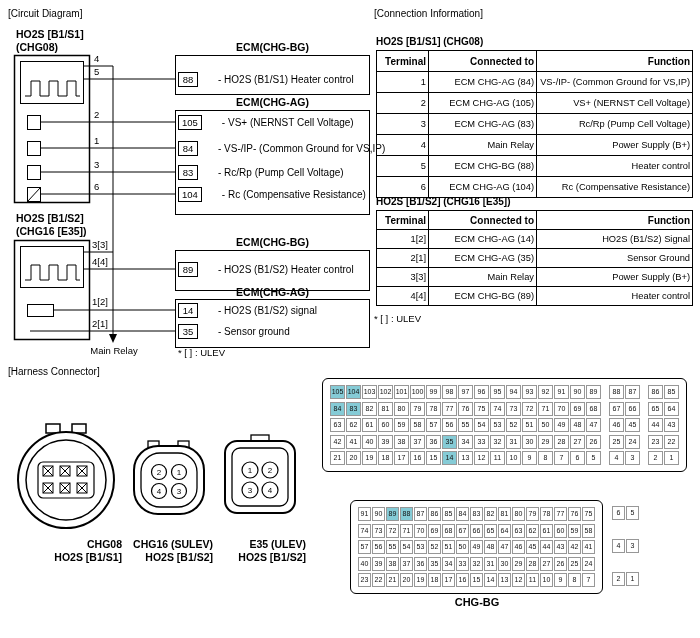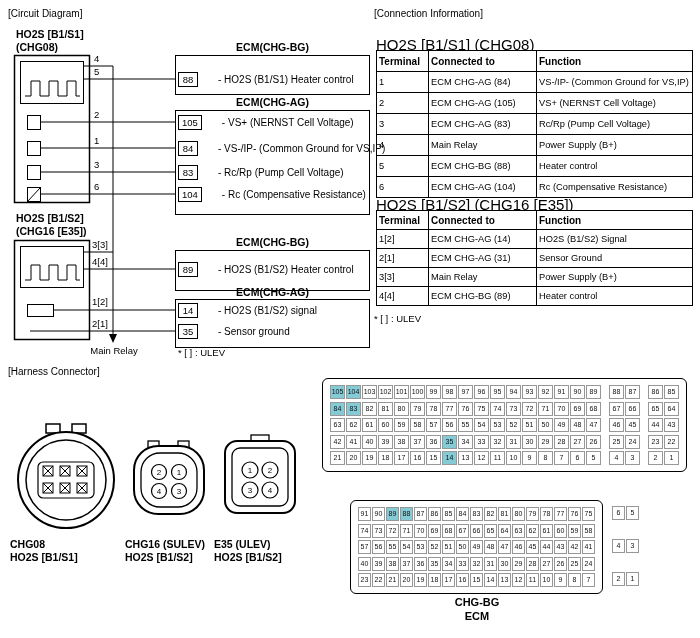--- a/index.html
+++ b/index.html
@@ -11,28 +11,28 @@
   .sensor-label{font-size:10.5px;font-weight:bold;white-space:nowrap}
   .ecm-title{position:absolute;left:175px;width:195px;text-align:center;font-weight:bold;font-size:10.5px}
   .ecm-box{position:absolute;left:175px;width:195px;border:1.5px solid #000;background:#fff}
   .pinrow{position:absolute;left:178px;display:flex;align-items:center;height:15px;z-index:3}
   .pinbox{display:inline-block;border:1px solid #000;height:15px;line-height:13px;padding:0 3px;min-width:20px;
           text-align:center;font-size:9.5px;background:#fff}
   .pindesc{font-size:10px;margin-left:20px;white-space:nowrap}
   .wire-label{position:absolute;font-size:9.5px;white-space:nowrap}
   .mainrelay{position:absolute;font-size:9.5px;text-align:center}
   .note{position:absolute;font-size:9.5px;white-space:nowrap}
-  .table-title{position:absolute;font-weight:normal;font-size:15px;white-space:nowrap}
+  .table-title{position:absolute;font-weight:bold;font-size:10px;white-space:nowrap}
   table.conn{position:absolute;border-collapse:collapse;table-layout:fixed;background:#fff}
-  .conn th,.conn td{border:1px solid #000;text-align:left;padding:0 2px;white-space:nowrap;overflow:hidden}
+  .conn th,.conn td{border:1px solid #000;text-align:right;padding:0 2px;white-space:nowrap;overflow:hidden}
   .conn td{font-size:9.3px}
   .conn th{font-size:10px;font-weight:bold}
   .t1 th,.t1 td{height:21px}
   .t2 th,.t2 td{height:19px}
-  .conn-label{position:absolute;text-align:left;font-weight:bold;font-size:10.5px;line-height:13px}
+  .conn-label{position:absolute;text-align:right;font-weight:bold;font-size:10.5px;line-height:13px}
   .pgrid{position:absolute;border:1.5px solid #000;border-radius:6px;padding:6px 7px;background:#fff;
          display:flex;flex-direction:column;gap:2.5px}
   .prow{display:flex;gap:1px}
   .pgroup{display:flex;gap:1px}
   .pgroup+.pgroup{margin-left:7px}
   .pcell{width:15px;height:14px;border:1px solid #979797;font-size:7px;line-height:12px;text-align:center;
          background:#fff;color:#111;flex:none}
   .pgrid.bg .pcell,.side-block .pcell{width:13px}
   .hl{background:#85cbd6}
   .grid-label{position:absolute;text-align:center;font-weight:bold;font-size:11px}
@@ -216,21 +216,21 @@
           <th>Connected to</th>
           <th>Function</th>
         </tr>
         <tr>
           <td>1[2]</td>
           <td>ECM CHG-AG (14)</td>
           <td>HO2S (B1/S2) Signal</td>
         </tr>
         <tr>
           <td>2[1]</td>
-          <td>ECM CHG-AG (31)</td>
+          <td>ECM CHG-AG (35)</td>
           <td>Sensor Ground</td>
         </tr>
         <tr>
           <td>3[3]</td>
           <td>Main Relay</td>
           <td>Power Supply (B+)</td>
         </tr>
         <tr>
           <td>4[4]</td>
           <td>ECM CHG-BG (89)</td>
@@ -578,15 +578,14 @@
       <div class="prow">
         <div class="pcell">4</div>
         <div class="pcell">3</div>
       </div>
       <div class="prow">
         <div class="pcell">2</div>
         <div class="pcell">1</div>
       </div>
     </div>
   <div class="grid-label" style="left:350px;top:596px;width:254px">CHG-BG</div>
-  <div class="grid-label" style="left:350px;top:610px;width:254px">ECM</div>
 
 </div>
 
 </body></html>

